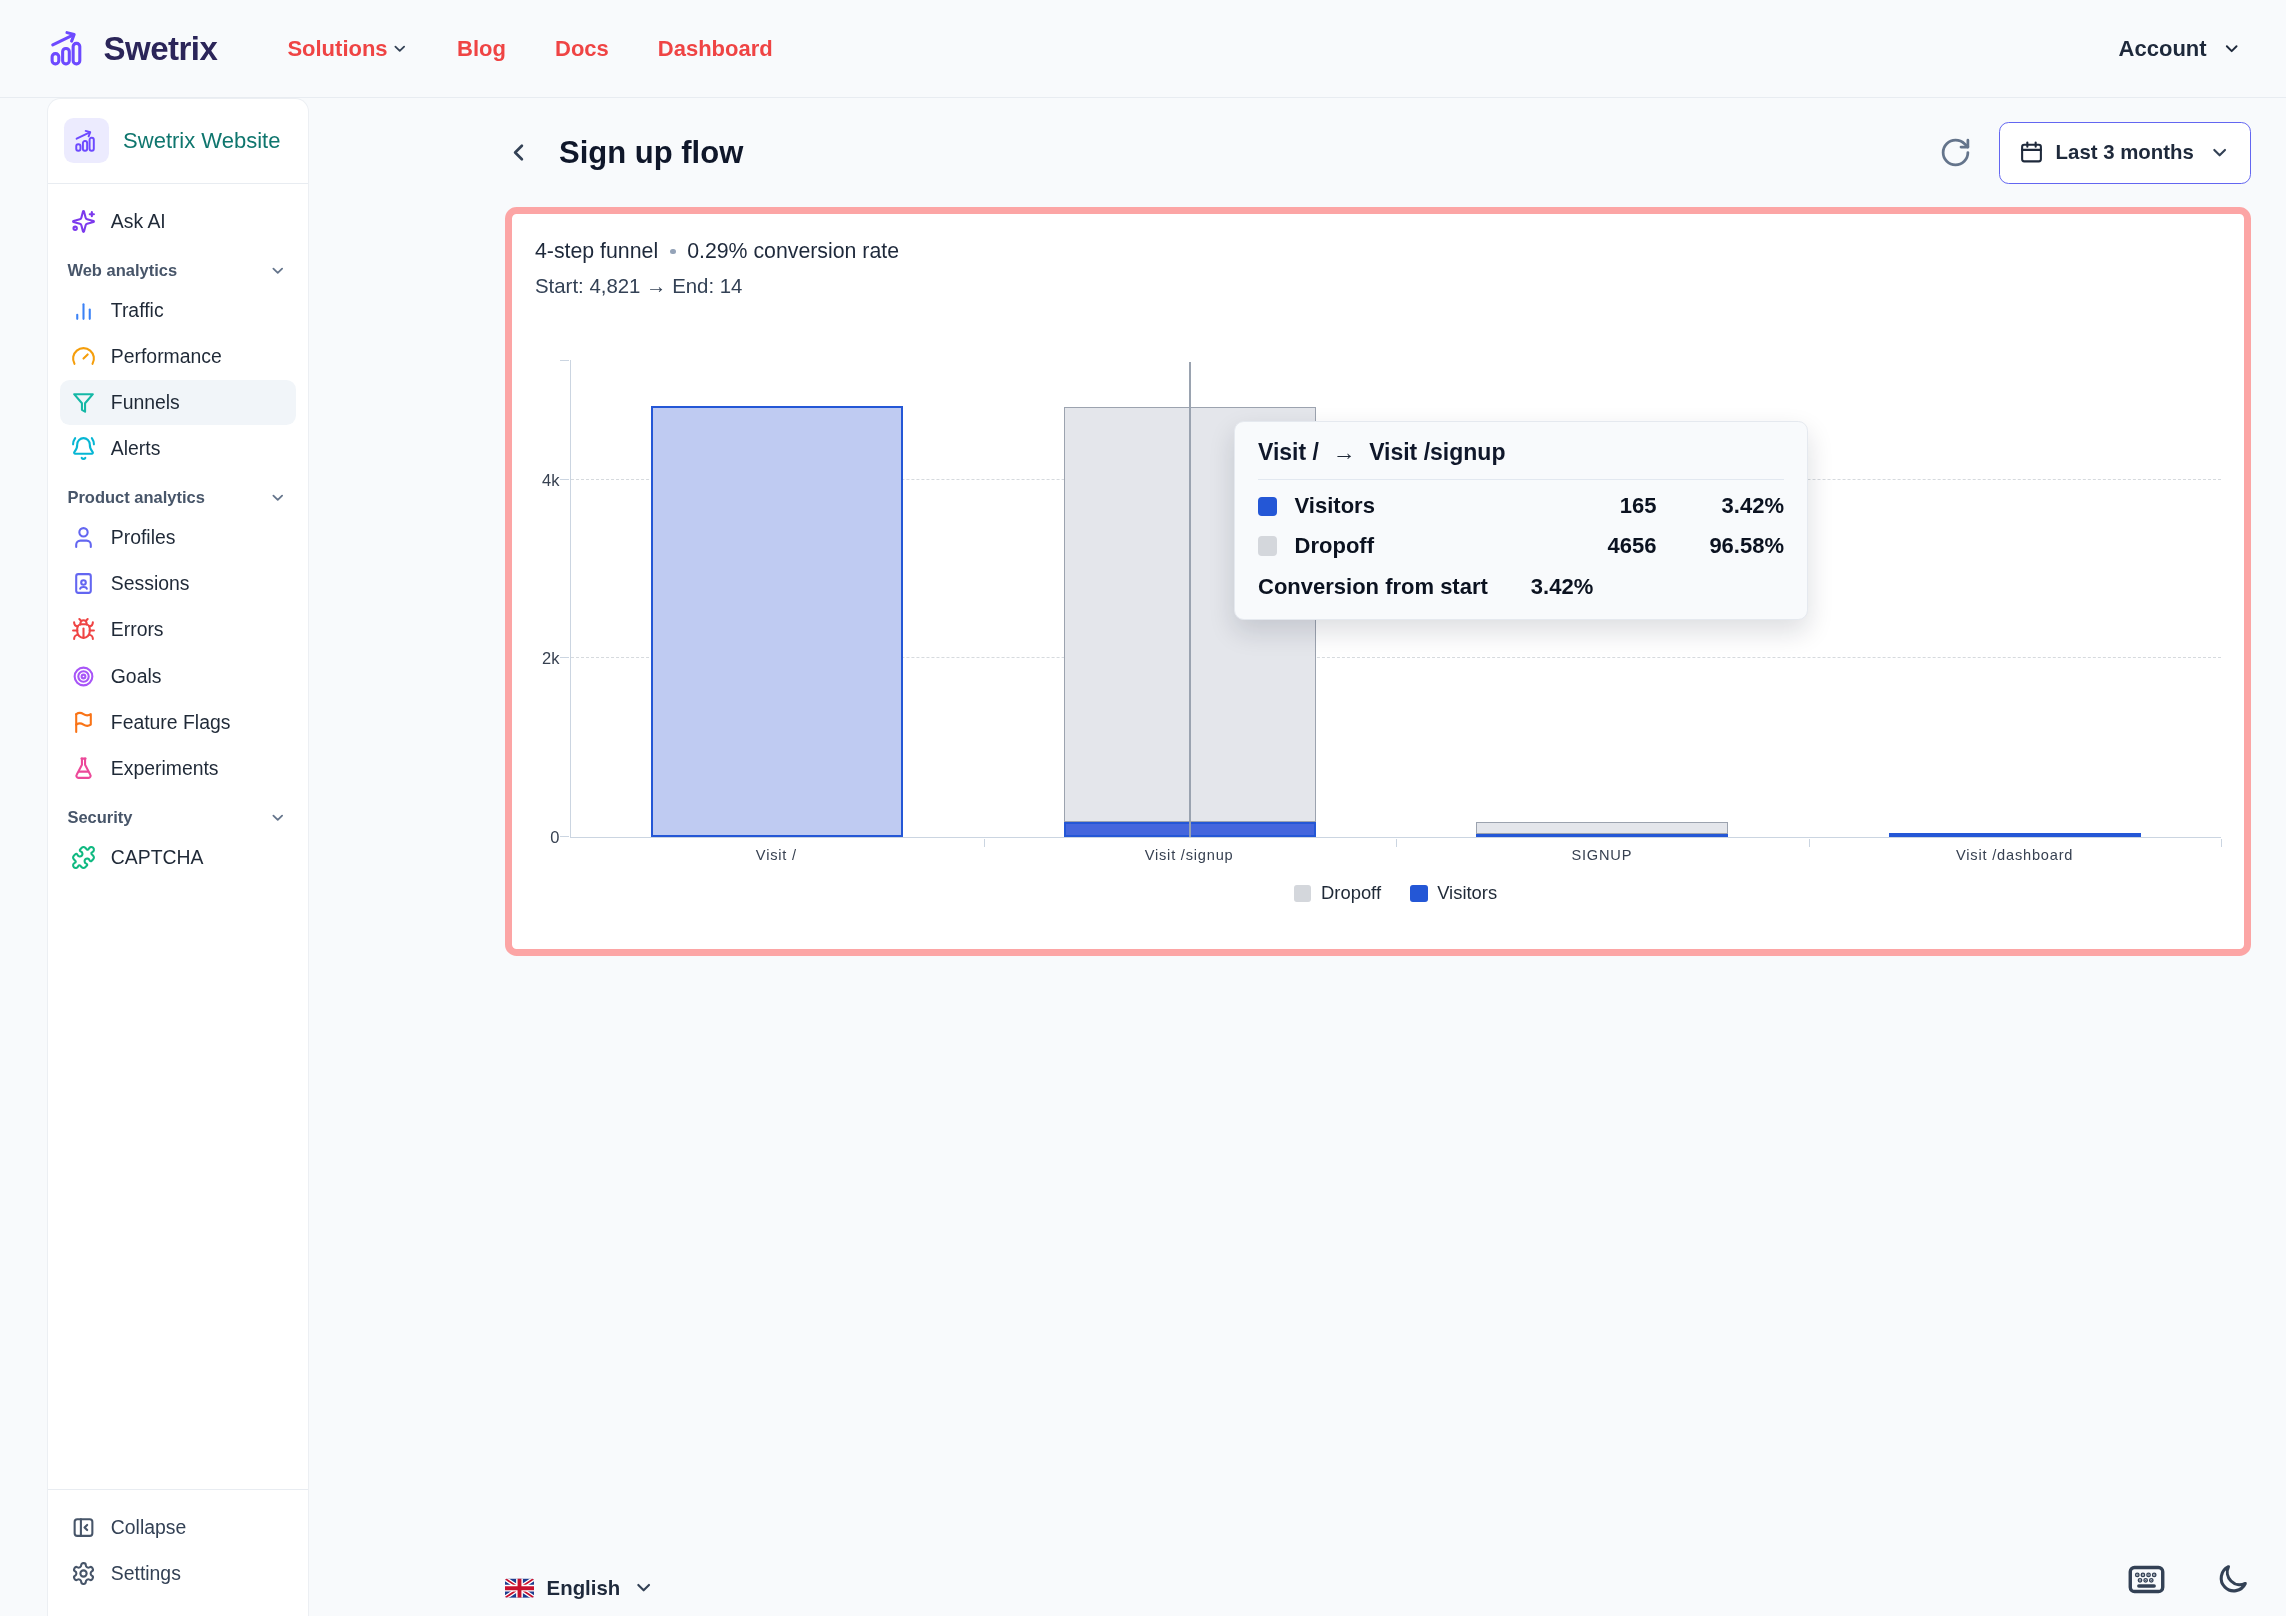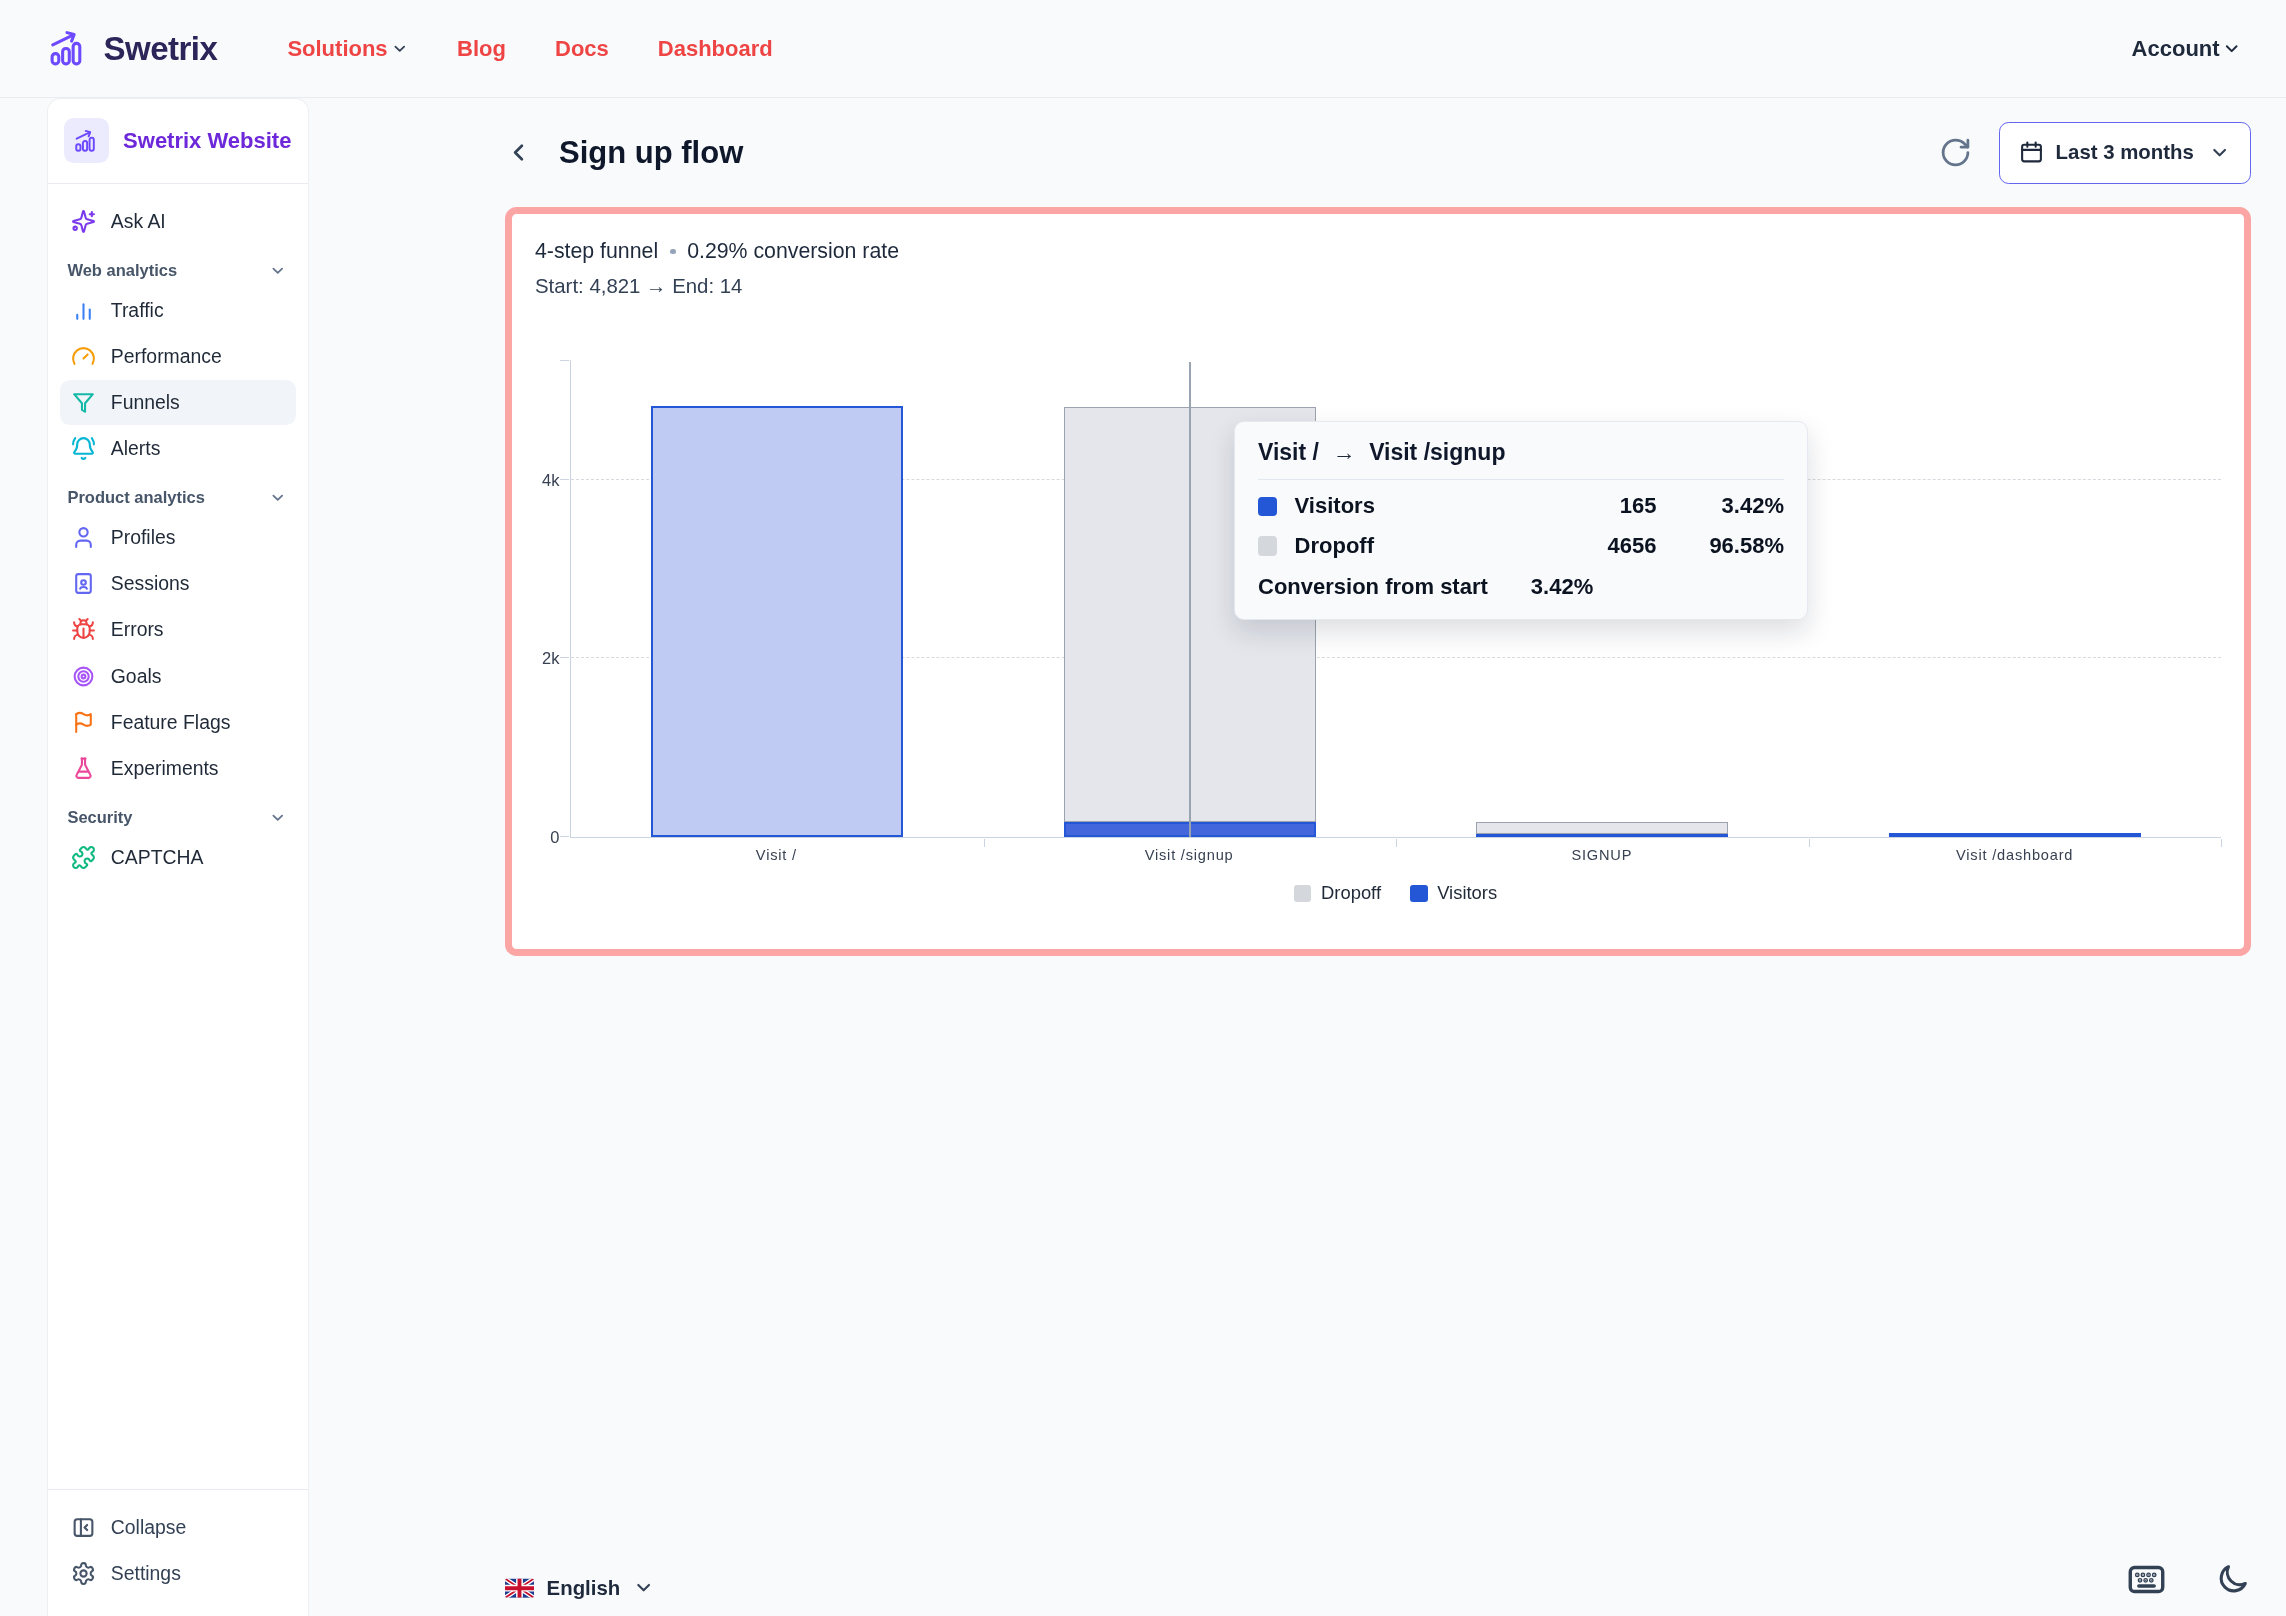--- a/index.html
+++ b/index.html
@@ -10,31 +10,31 @@
   }
   svg { display:block; }
 
   
   .topnav { height:98px; display:flex; align-items:center; padding:0 45px 0 47px; border-bottom:1px solid #e8ecf1; }
   .brand { display:flex; align-items:center; gap:15.5px; margin-right:70px; }
   .brand-name { font-size:33px; font-weight:bold; color:#2b2559; letter-spacing:-0.5px; }
   .nav-items { display:flex; align-items:center; gap:49px; }
   .nav-item { display:flex; align-items:center; gap:3px; font-size:22px; font-weight:600; color:#ef4444; cursor:pointer; }
   .nav-item .chev { color:#334155; }
-  .account { margin-left:auto; display:flex; align-items:center; gap:2px; font-size:22px; font-weight:600; color:#1e293b; cursor:pointer; }
+  .account { margin-left:auto; display:flex; align-items:center; gap:15px; font-size:22px; font-weight:600; color:#1e293b; cursor:pointer; }
 
   
   .app { display:flex; height:1519px; }
 
   
   .sidebar { width:262px; margin-left:47px; background:#ffffff; border:1px solid #eceff3; border-bottom:none;
              border-radius:13.6px 13.6px 0 0; display:flex; flex-direction:column; }
   .project-row { display:flex; align-items:center; gap:14.6px; padding:19.4px 15.5px; border-bottom:1px solid #e8ecf1; cursor:pointer; }
   .project-logo-box { width:45px; height:45px; border-radius:9.7px; background:#ecebfe; display:flex; align-items:center; justify-content:center; color:#6d4aff; flex:none; }
-  .project-name { font-size:22px; font-weight:bold; color:#6d28d9; white-space:nowrap; }
+  .project-name { font-size:22px; font-weight:normal; color:#0f766e; white-space:nowrap; }
   .side-nav { flex:1; padding:15.5px 11.6px; overflow:hidden; }
   .side-item { display:flex; align-items:center; gap:14.6px; padding:9.7px 11.6px; border-radius:9.7px; font-size:19.4px; color:#1f2937; cursor:pointer; margin-bottom:1.9px; }
   .side-item.active { background:#f1f5f9; }
   .side-icon { width:25px; height:25px; flex:none; }
   .section-label { display:flex; align-items:center; justify-content:space-between; padding:15.5px 9.7px 7.8px 7.8px; font-size:16.5px; font-weight:bold; color:#475569; cursor:pointer; }
   .section-label .chev { color:#64748b; }
   .side-footer { border-top:1px solid #e8ecf1; padding:15.5px 11.6px 19.4px; }
   .side-footer .side-item { color:#334155; }
   .side-footer .side-icon { color:#475569; }
 

